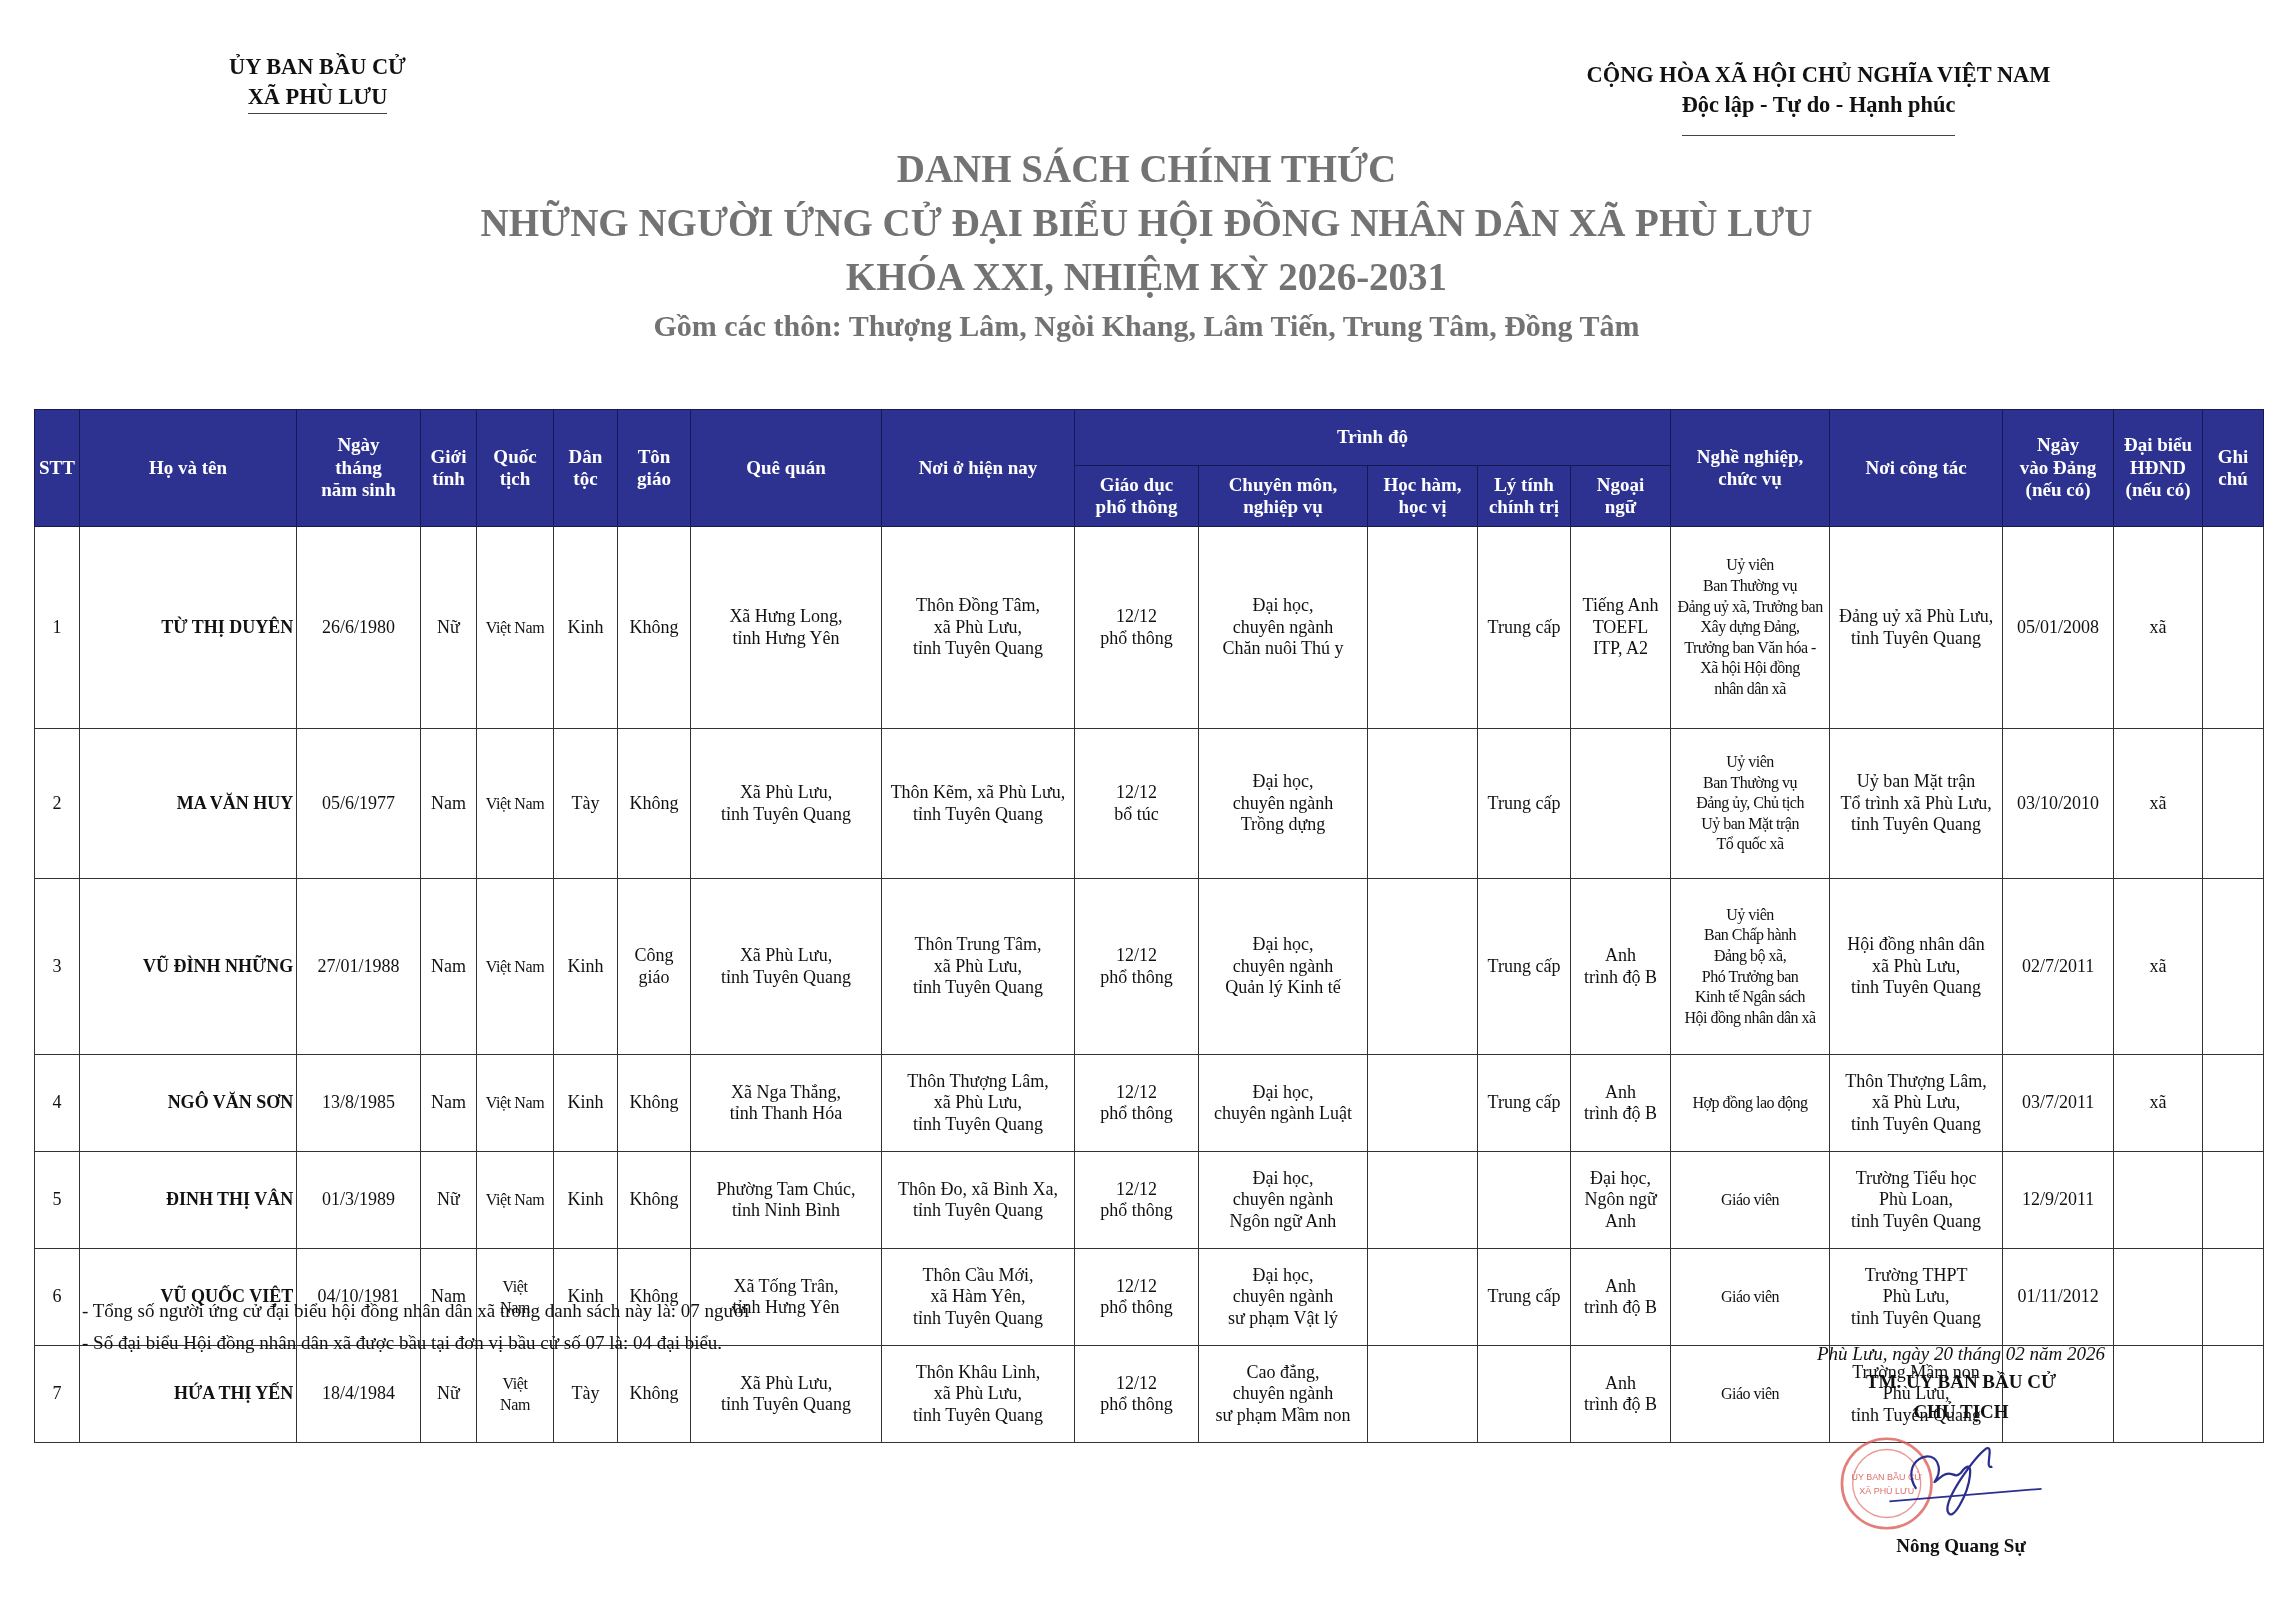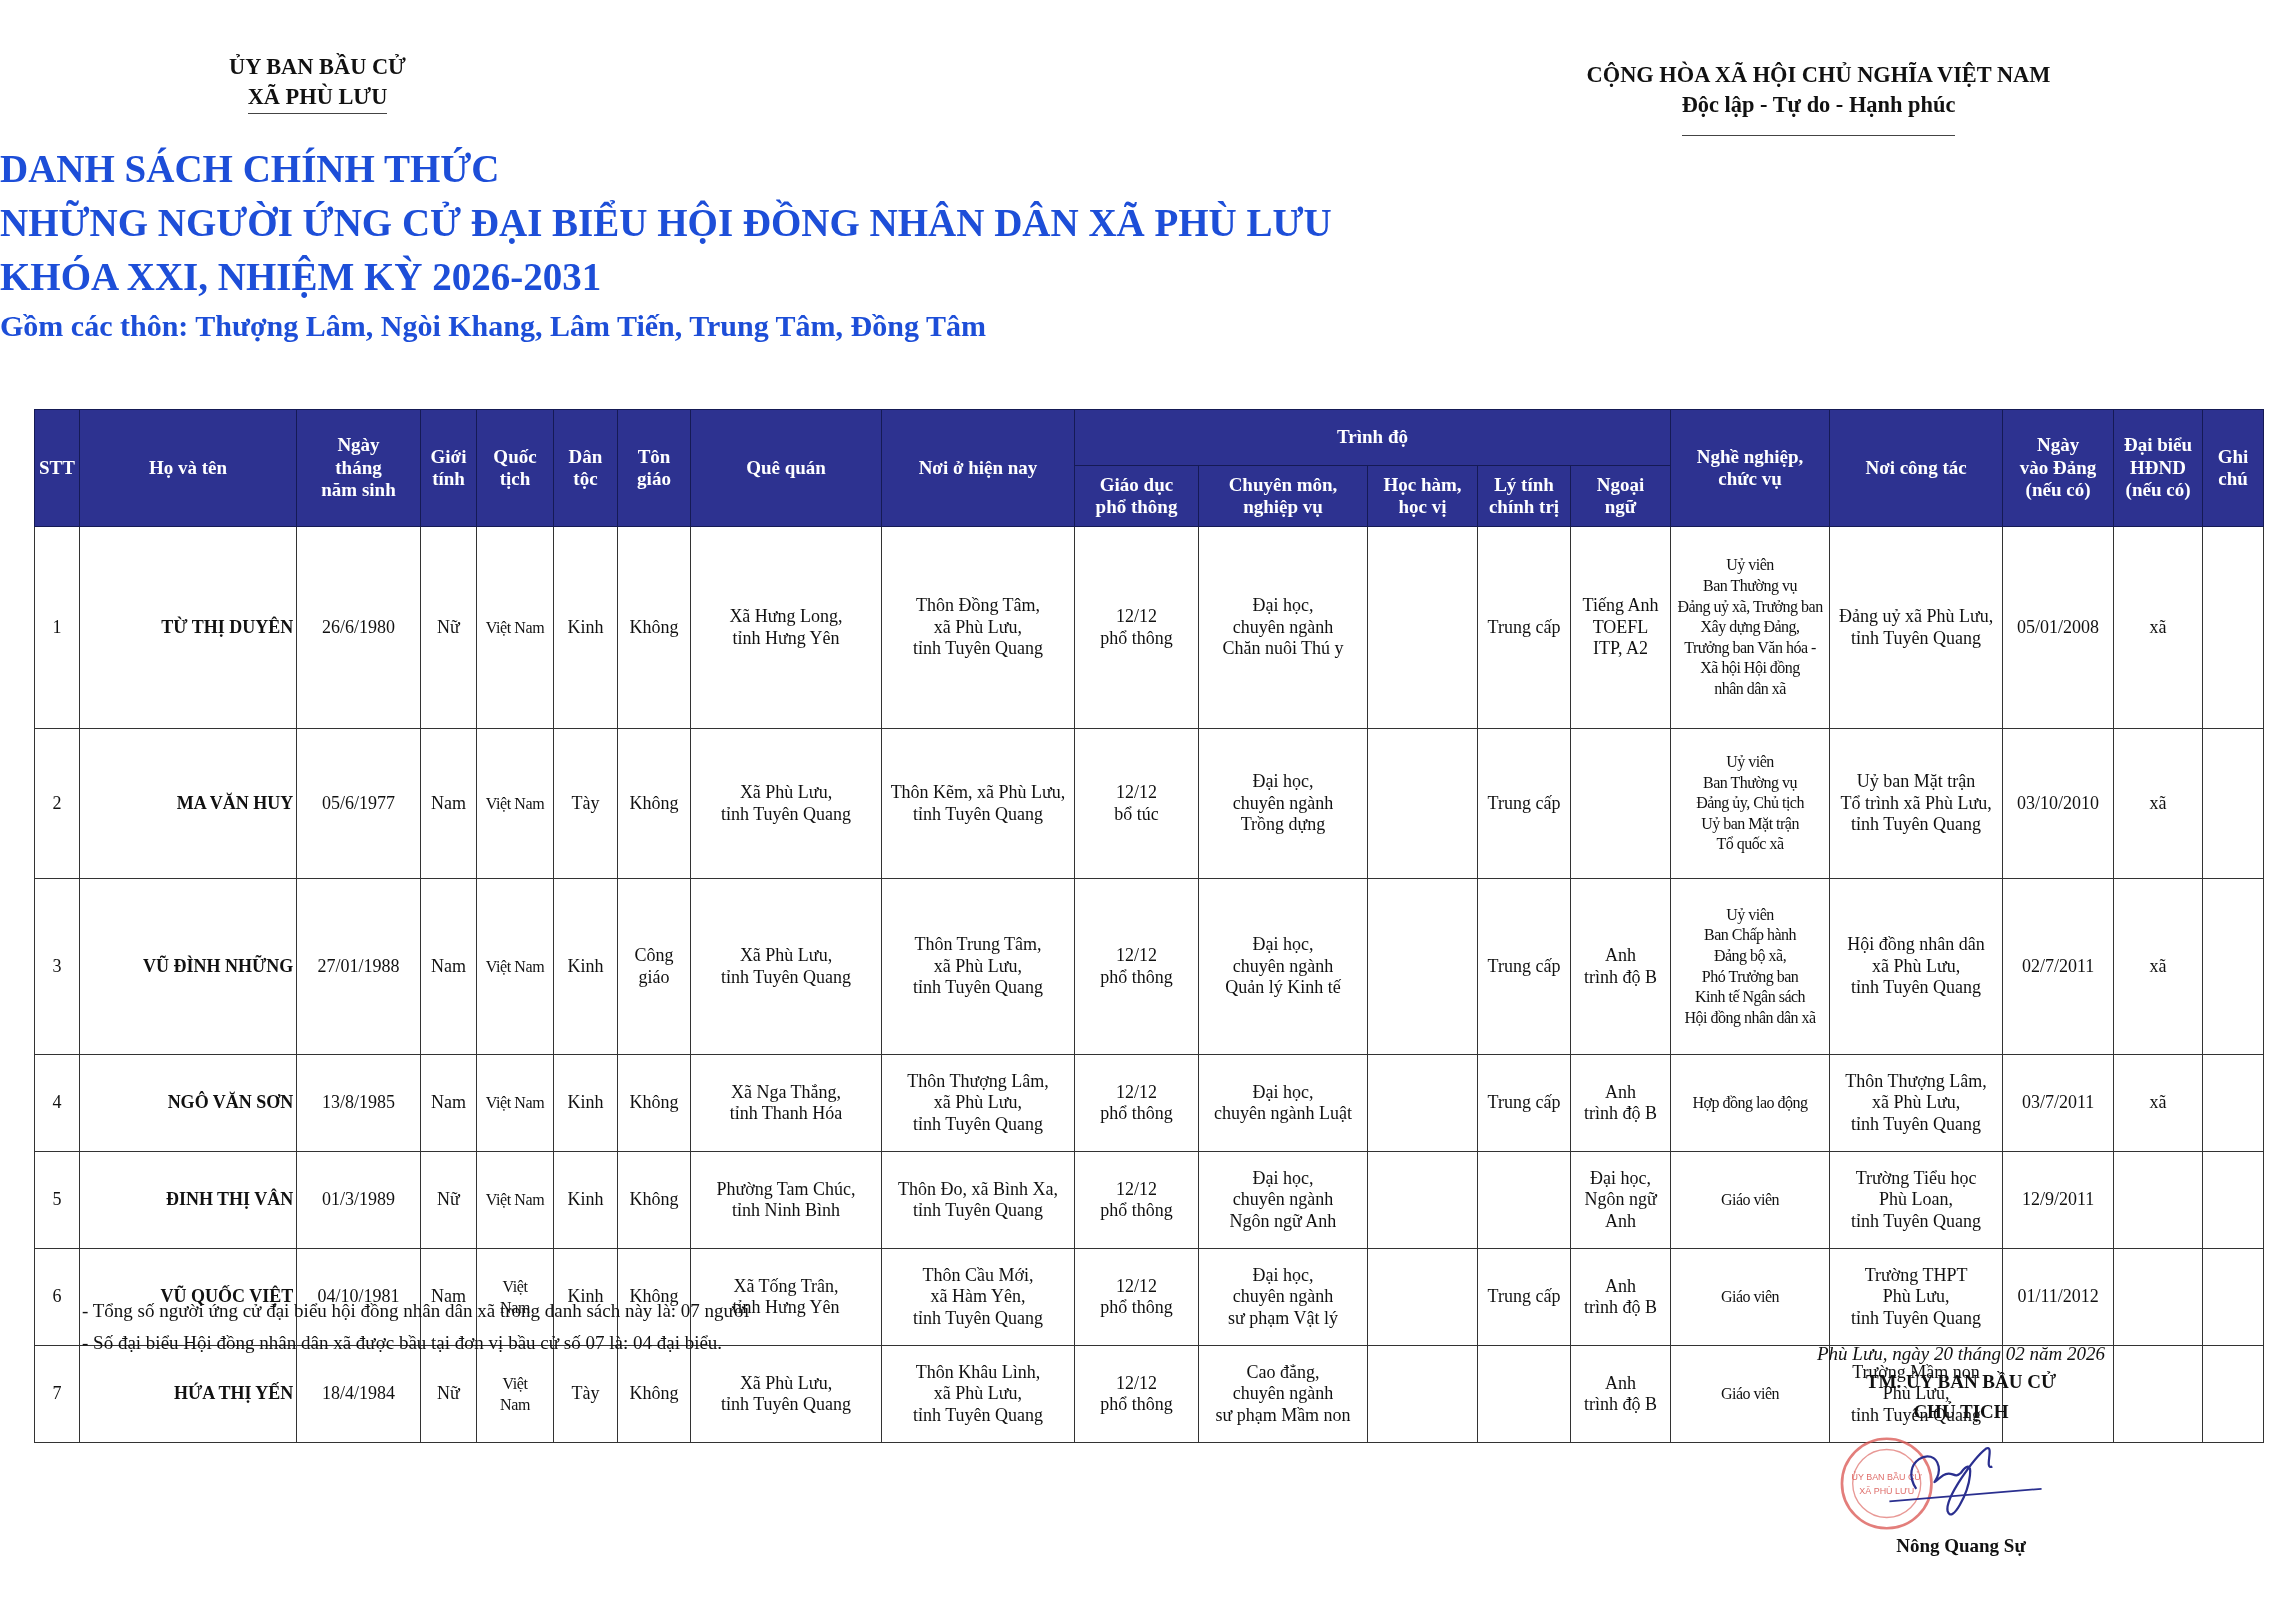--- a/index.html
+++ b/index.html
@@ -11,22 +11,22 @@
     position: absolute; left: 161px; top: 52px; width: 313px; text-align: center;
     font-weight: bold; font-size: 22.4px; line-height: 29.6px;
   }
   .hdr-right {
     position: absolute; left: 1514px; top: 60px; width: 609px; text-align: center;
     font-weight: bold; font-size: 22.4px; line-height: 29.6px;
   }
   .u-short { display: inline-block; border-bottom: 1.8px solid #444; padding-bottom: 1.8px; }
   .u-long { display: inline-block; border-bottom: 1.8px solid #444; padding-bottom: 16px; text-align: center; }
   .titles {
-    position: absolute; left: 0; top: 142px; width: 2293px; text-align: left;
-    color: #1d4ed8; font-weight: bold;
+    position: absolute; left: 0; top: 142px; width: 2293px; text-align: center;
+    color: #737373; font-weight: bold;
   }
   .t1 { font-size: 39px; line-height: 54px; }
   .t2 { font-size: 39px; line-height: 54px; }
   .t3 { font-size: 39px; line-height: 54px; }
   .t4 { font-size: 30px; line-height: 45px; margin-top: 3.6px; }
   .t5 { font-size: 30px; line-height: 43px; }
 
   table.list {
     position: absolute; left: 34px; top: 409px; width: 2227px;
     border-collapse: collapse; table-layout: fixed;

